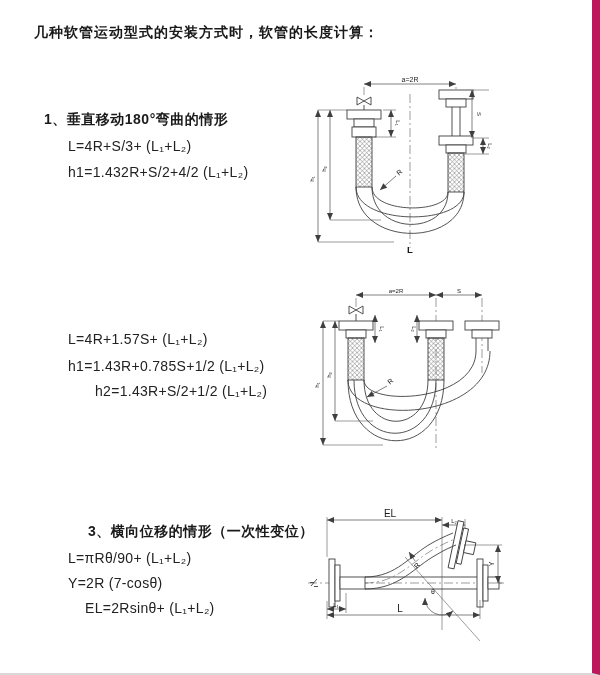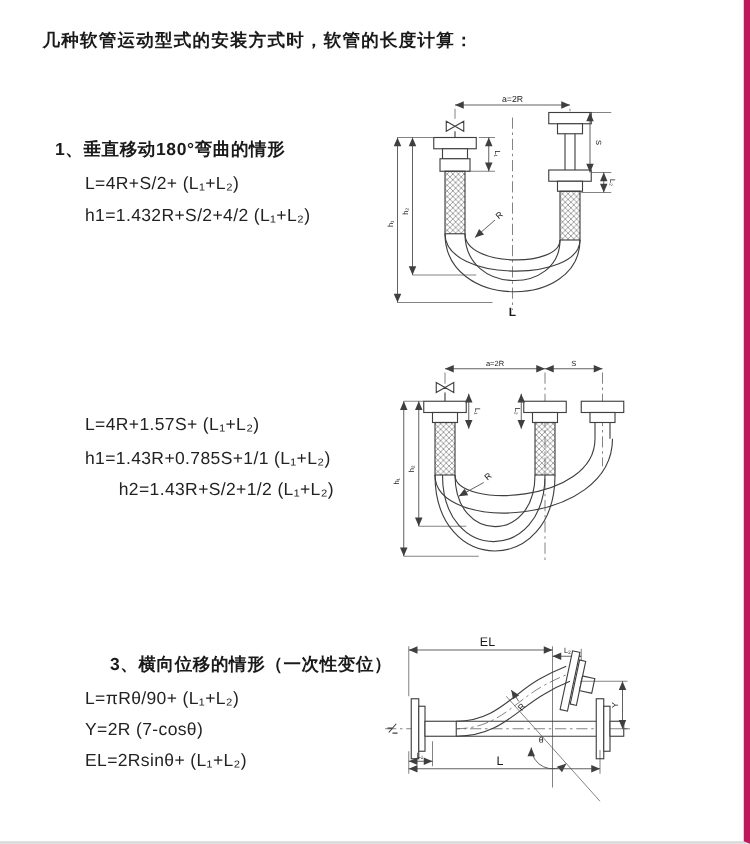--- a/index.html
+++ b/index.html
@@ -2,21 +2,21 @@
 <html><head>
 <meta charset="utf-8">
 <style>
   html,body{margin:0;padding:0;}
   body{
     width:600px;height:675px;position:relative;overflow:hidden;
     background:#ffffff;
     font-family:"Liberation Sans",sans-serif;
     color:#1a1a1a;
   }
-  .page{position:absolute;inset:0;border-right:5px solid #be185d;border-bottom:2px solid #d9d9d9;}
+  .page{position:absolute;inset:0;border-right:8px solid #be185d;border-bottom:2px solid #d9d9d9;}
   .title{
     position:absolute;left:34px;top:24px;
     font-size:14px;font-weight:bold;letter-spacing:1px;white-space:nowrap;
   }
   .heading{
     position:absolute;left:44px;
     font-size:14px;font-weight:bold;letter-spacing:0.5px;white-space:nowrap;text-align:center;
   }
   .formula{
     position:absolute;left:68px;
@@ -44,31 +44,31 @@
       </marker>
       <pattern id="braid" patternUnits="userSpaceOnUse" width="4.5" height="4.5">
         <path d="M0,4.5 L4.5,0 M0,0 L4.5,4.5" stroke="#6a6a6a" stroke-width="0.5"></path>
       </pattern>
     </defs>
   </svg>
 
   <div class="title">几种软管运动型式的安装方式时，软管的长度计算：</div>
 
   <div class="heading" style="top:111px;">1、垂直移动180°弯曲的情形</div>
-  <div class="formula" style="top:138px;">L=4R+S/2+ (L₁+L₂)</div>
+  <div class="formula" style="top:138px;">L=4R+S/3+ (L₁+L₂)</div>
   <div class="formula" style="top:164px;">h1=1.432R+S/2+4/2 (L₁+L₂)</div>
 
   <div class="formula" style="top:331px;text-align:center;">L=4R+1.57S+ (L₁+L₂)</div>
-  <div class="formula" style="top:358px;">h1=1.43R+0.785S+1/1 (L₁+L₂)</div>
+  <div class="formula" style="top:358px;">h1=1.43R+0.785S+1/2 (L₁+L₂)</div>
   <div class="formula" style="top:383px;margin-left:27px;">h2=1.43R+S/2+1/2 (L₁+L₂)</div>
 
   <div class="heading" style="top:523px;margin-left:44px;">3、横向位移的情形（一次性变位）</div>
   <div class="formula" style="top:550px;">L=πRθ/90+ (L₁+L₂)</div>
   <div class="formula" style="top:575px;">Y=2R (7-cosθ)</div>
-  <div class="formula" style="top:600px;">EL=2Rsinθ+ (L₁+L₂)</div>
+  <div class="formula" style="top:600px;margin-left:17px;">EL=2Rsinθ+ (L₁+L₂)</div>
 
   <svg style="left:306px;top:74px;" width="215" height="180" viewBox="0 0 215 180">
 
     <line class="cl" x1="104" y1="20" x2="104" y2="174"></line>
 
     <g>
       <line class="dim" x1="58" y1="10" x2="150" y2="10" marker-start="url(#arr)" marker-end="url(#arr)"></line>
       <line class="ext" x1="58" y1="13" x2="58" y2="21"></line>
       <line class="ext" x1="150" y1="13" x2="150" y2="15"></line>
       <text class="t7" x="104" y="7.5" text-anchor="middle">a=2R</text>

